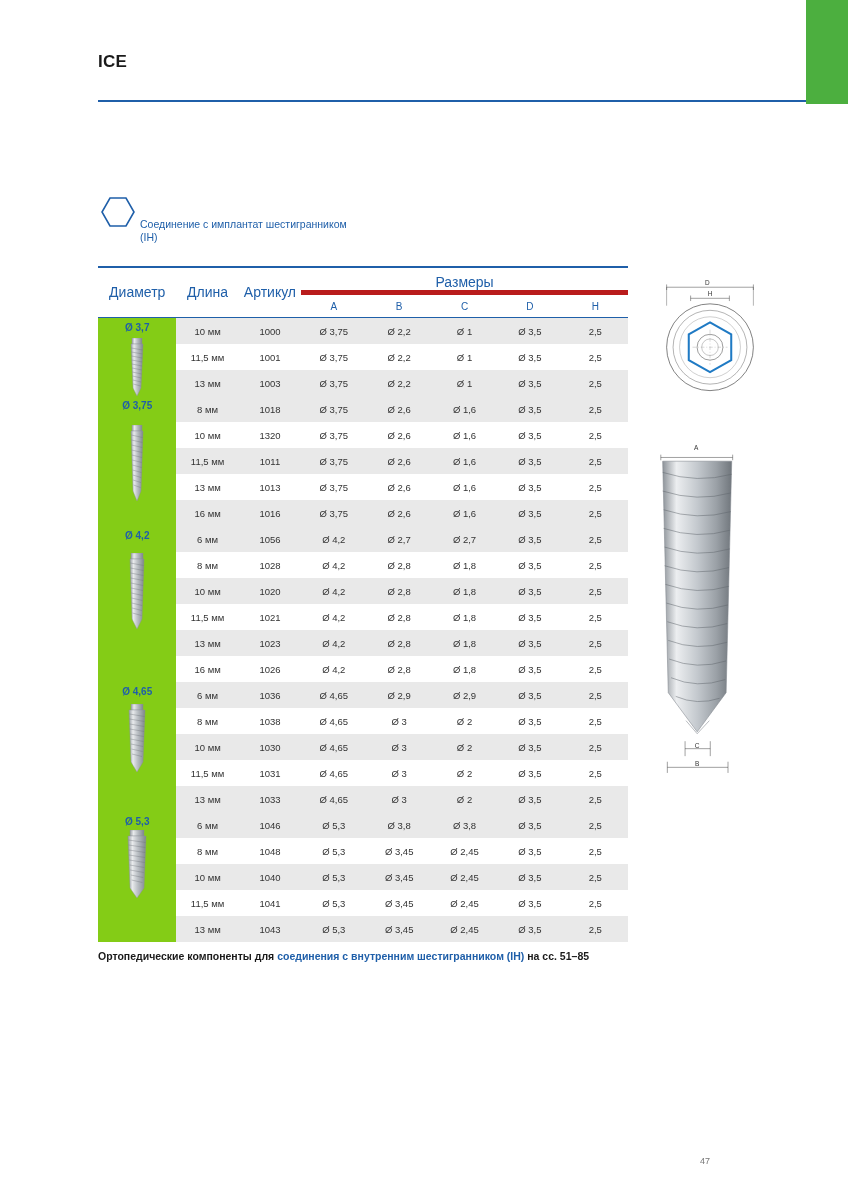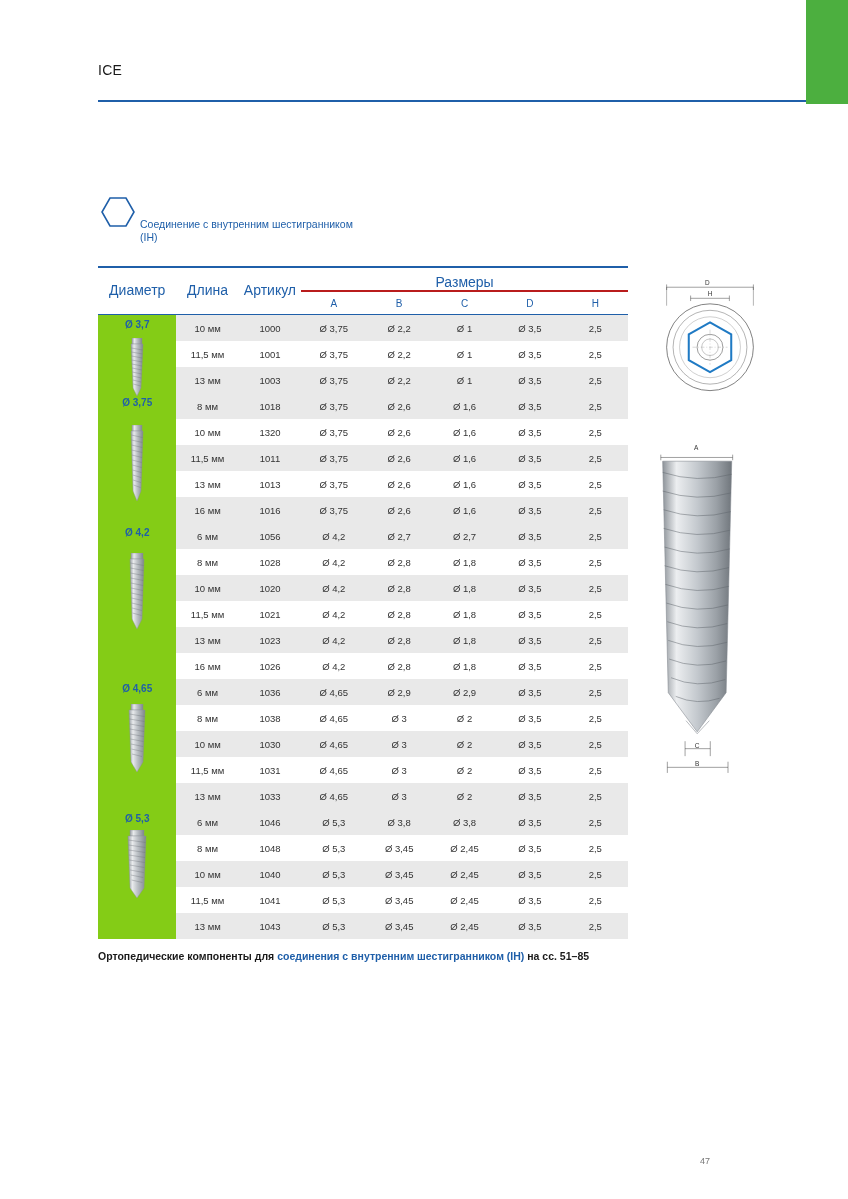--- a/index.html
+++ b/index.html
@@ -36,23 +36,23 @@
     position: absolute;
     left: 98px;
     top: 100px;
     width: 708px;
     height: 2px;
     background: #1f5fa9;
   }
   .header-title {
     position: absolute;
     left: 98px;
-    top: 62px;
-    font-size: 14px;
-    font-weight: normal;
+    top: 52px;
+    font-size: 17px;
+    font-weight: bold;
     color: #1a1a1a;
     letter-spacing: 0.3px;
   }
   .header-sub {
     position: absolute;
     left: 144px;
     top: 64px;
     font-size: 13.5px;
     font-weight: bold;
     color: #1f5fa9;
@@ -120,21 +120,21 @@
     color: #1f5fa9;
     font-weight: normal;
     font-size: 10px;
     text-align: center;
   }
   .hdr-row1 th.left-col,
   .hdr-row2 th.left-col {
     vertical-align: middle;
   }
   .dim-group {
-    border-bottom: 2px solid #b91c1c;
+    border-bottom: 5px solid #b91c1c;
   }
   .hdr-bottom-line td {
     border-bottom: 1.2px solid #1f5fa9;
     height: 0;
   }
   tbody tr td {
     height: 26px;
     text-align: center;
     font-size: 9.5px;
     color: #333;
@@ -229,21 +229,21 @@
   <div class="header-title">ICE</div>
   <div class="header-rule"></div>
 </div>
 
 <div class="conn-block">
   <span class="conn-hex">
     <svg width="36" height="32" viewBox="0 0 36 32">
       <polygon points="10,2 26,2 34,16 26,30 10,30 2,16" fill="none" stroke="#1f5fa9" stroke-width="1.6"></polygon>
     </svg>
   </span>
-  <div class="conn-label">Соединение с внутренним шестигранником (IH)</div>
+  <div class="conn-label">Соединение с имплантат шестигранником (IH)</div>
 </div>
 
 <div class="hdr-top-line"></div>
 <div class="table-wrap">
   <table class="spec">
     <thead>
       <tr class="hdr-row1">
         <th class="left-col" rowspan="2">Диаметр</th>
         <th class="left-col" rowspan="2">Длина</th>
         <th class="left-col" rowspan="2">Артикул</th>

